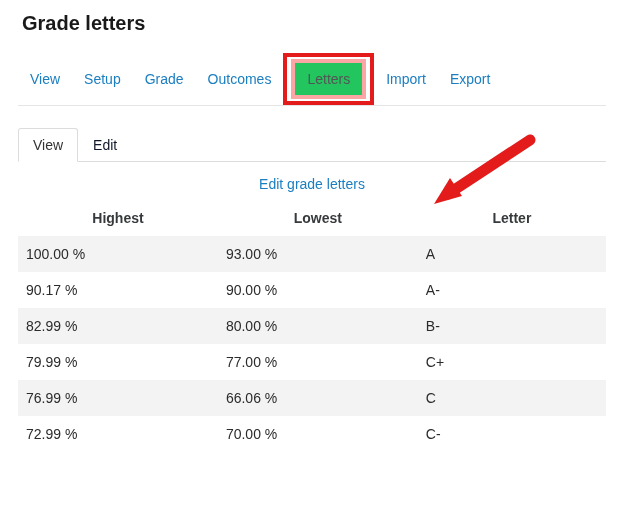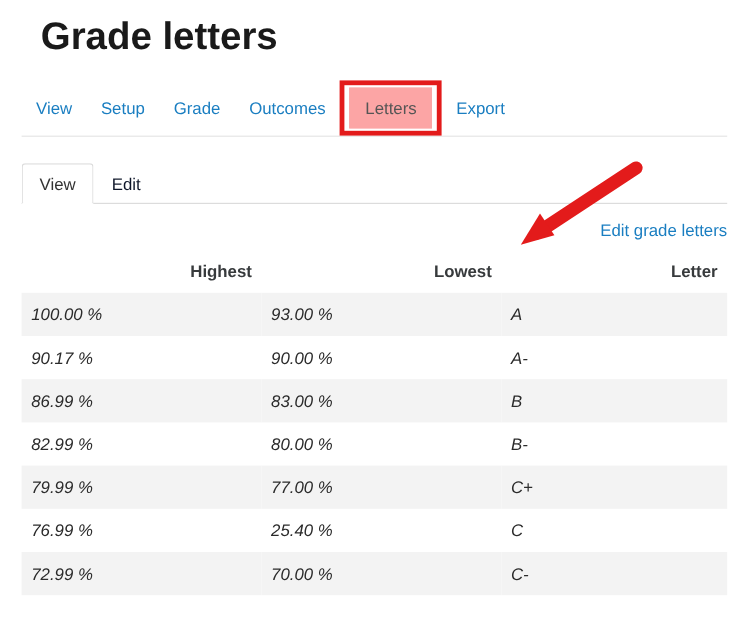--- a/index.html
+++ b/index.html
@@ -9,43 +9,43 @@
     font-family: "Segoe UI", "Helvetica Neue", Arial, sans-serif;
     font-size: 14px;
     color: #373a3c;
     background: #fff;
     width: 624px;
   }
   .page {
     padding: 0 18px 0 18px;
   }
   h1.title {
-    font-size: 32px;
+    font-size: 20px;
     font-weight: 700;
-    margin: 12px 0 18px 16px;
+    margin: 12px 0 18px 4px;
     color: #1a1a1a;
   }
   .nav-primary {
     display: flex;
     align-items: center;
     border-bottom: 1px solid #e5e5e5;
     padding-bottom: 0;
     margin-bottom: 22px;
     gap: 0;
   }
   .nav-primary a {
     color: #1a7ec1;
     text-decoration: none;
     padding: 8px 12px;
     font-size: 14px;
     display: inline-block;
   }
   .tab-letters {
-    border: 1px solid #fca5a5;
-    background: #fca5a5;
+    border: 4px solid #fca5a5;
+    background: #22c55e;
     color: #555 !important;
     padding: 8px 14px;
     margin: 0 2px;
   }
   .highlight-box {
     position: relative;
     border: 4px solid #e31b1b;
     padding: 2px;
     display: inline-block;
   }
@@ -65,51 +65,50 @@
     text-decoration: none;
   }
   .nav-secondary .tab.active {
     color: #333;
     background: #fff;
     border: 1px solid #dcdcdc;
     border-bottom: 1px solid #fff;
     border-radius: 3px 3px 0 0;
   }
   .edit-link-wrap {
-    text-align: right;
+    text-align: center;
     margin: 6px 0 8px 0;
     position: relative;
   }
   .edit-link {
     color: #1a7ec1;
     text-decoration: none;
     font-size: 14px;
   }
   table.grade-table {
     width: 100%;
     border-collapse: collapse;
     table-layout: fixed;
   }
   table.grade-table th {
-    text-align: right;
+    text-align: center;
     font-weight: 700;
     padding: 10px 8px;
     font-size: 14px;
   }
   table.grade-table th:nth-child(1){ width: 34%; }
   table.grade-table th:nth-child(2){ width: 34%; }
   table.grade-table th:nth-child(3){ width: 32%; }
   table.grade-table tbody tr:nth-child(odd) td {
     background: #f3f3f3;
   }
   table.grade-table td {
     padding: 10px 8px;
     font-size: 14px;
     color: #2b2b2b;
-    font-style: italic;
   }
   
   .arrow {
     position: absolute;
     top: 120px;
     left: 430px;
     width: 110px;
     height: 80px;
     pointer-events: none;
   }
@@ -122,20 +121,21 @@
   <h1 class="title">Grade letters</h1>
 
   <nav class="nav-primary">
     <a href="#">View</a>
     <a href="#">Setup</a>
     <a href="#">Grade</a>
     <a href="#">Outcomes</a>
     <span class="highlight-box">
       <a href="#" class="tab-letters">Letters</a>
     </span>
+    <a href="#">Import</a>
     <a href="#">Export</a>
   </nav>
 
   <nav class="nav-secondary">
     <a class="tab active">View</a>
     <a class="tab" href="#">Edit</a>
   </nav>
 
   <div class="edit-link-wrap">
     <a href="#" class="edit-link">Edit grade letters</a>
@@ -154,37 +154,32 @@
           <td>100.00 %</td>
           <td>93.00 %</td>
           <td>A</td>
         </tr>
         <tr>
           <td>90.17 %</td>
           <td>90.00 %</td>
           <td>A-</td>
         </tr>
         <tr>
-          <td>86.99 %</td>
-          <td>83.00 %</td>
-          <td>B</td>
-        </tr>
-        <tr>
           <td>82.99 %</td>
           <td>80.00 %</td>
           <td>B-</td>
         </tr>
         <tr>
           <td>79.99 %</td>
           <td>77.00 %</td>
           <td>C+</td>
         </tr>
         <tr>
           <td>76.99 %</td>
-          <td>25.40 %</td>
+          <td>66.06 %</td>
           <td>C</td>
         </tr>
         <tr>
           <td>72.99 %</td>
           <td>70.00 %</td>
           <td>C-</td>
         </tr>
       </tbody>
   </table>
 

